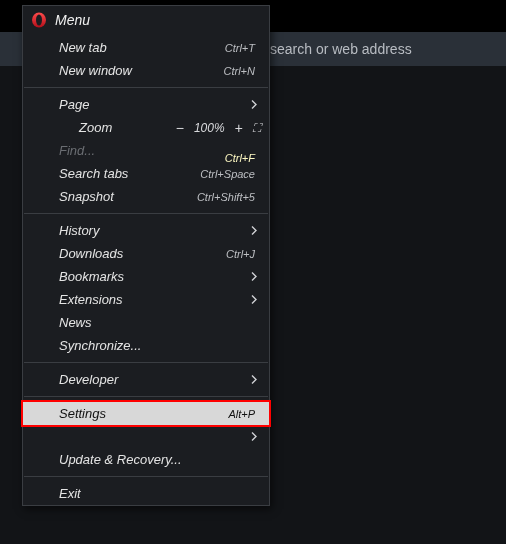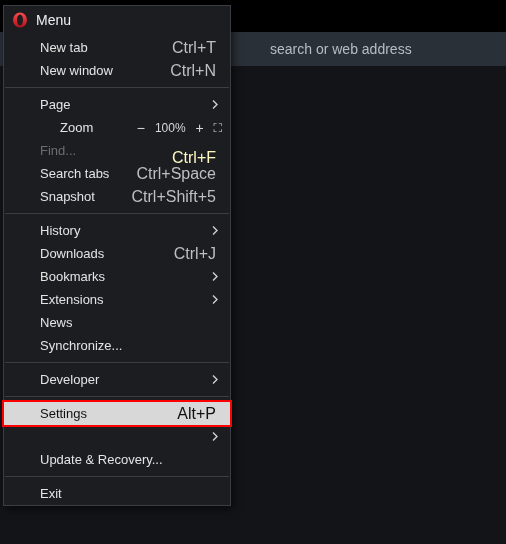--- a/index.html
+++ b/index.html
@@ -21,26 +21,27 @@
     display: flex; align-items: center;
     padding-left: 270px;
     color: #b8bcc2;
     font-size: 14px;
   }
   .content-area {
     position: absolute; left: 0; right: 0; top: 66px; bottom: 0;
     background: #121417;
   }
   .menu {
-    position: absolute; left: 3px; top: 5px;
-    width: 228px;
+    position: absolute; left: 22px; top: 5px;
+    width: 248px;
     background: #1b1d21;
     border: 1px solid #3a3d42;
     box-shadow: 2px 3px 8px rgba(0,0,0,0.6);
     z-index: 10;
+    font-style: italic;
   }
   .menu-title {
     display: flex; align-items: center; gap: 8px;
     padding: 6px 10px 8px 8px;
     font-size: 14px;
     color: #f0f0f0;
   }
   .opera-logo {
     width: 16px; height: 16px;
     display: inline-block;
@@ -48,21 +49,21 @@
   .menu-item {
     display: flex; align-items: center;
     height: 23px;
     padding: 0 14px 0 36px;
     color: #e4e4e4;
     cursor: default;
     position: relative;
   }
   .menu-item.disabled { color: #6a6d72; }
   .menu-item .label { flex: 1; }
-  .menu-item .shortcut { color: #bdbfc3; font-size: 16px; }
+  .menu-item .shortcut { color: #bdbfc3; font-size: 11px; }
   .menu-item.disabled .shortcut { color: #fef9c3; margin-top: 15px; }
   .menu-item .submenu-arrow {
     position: absolute; right: 12px; top: 50%; transform: translateY(-50%);
     color: #cfd1d4;
   }
   .menu-sep {
     height: 1px; margin: 5px 1px;
     background: #3a3d42;
   }
   .menu-item.highlighted {

